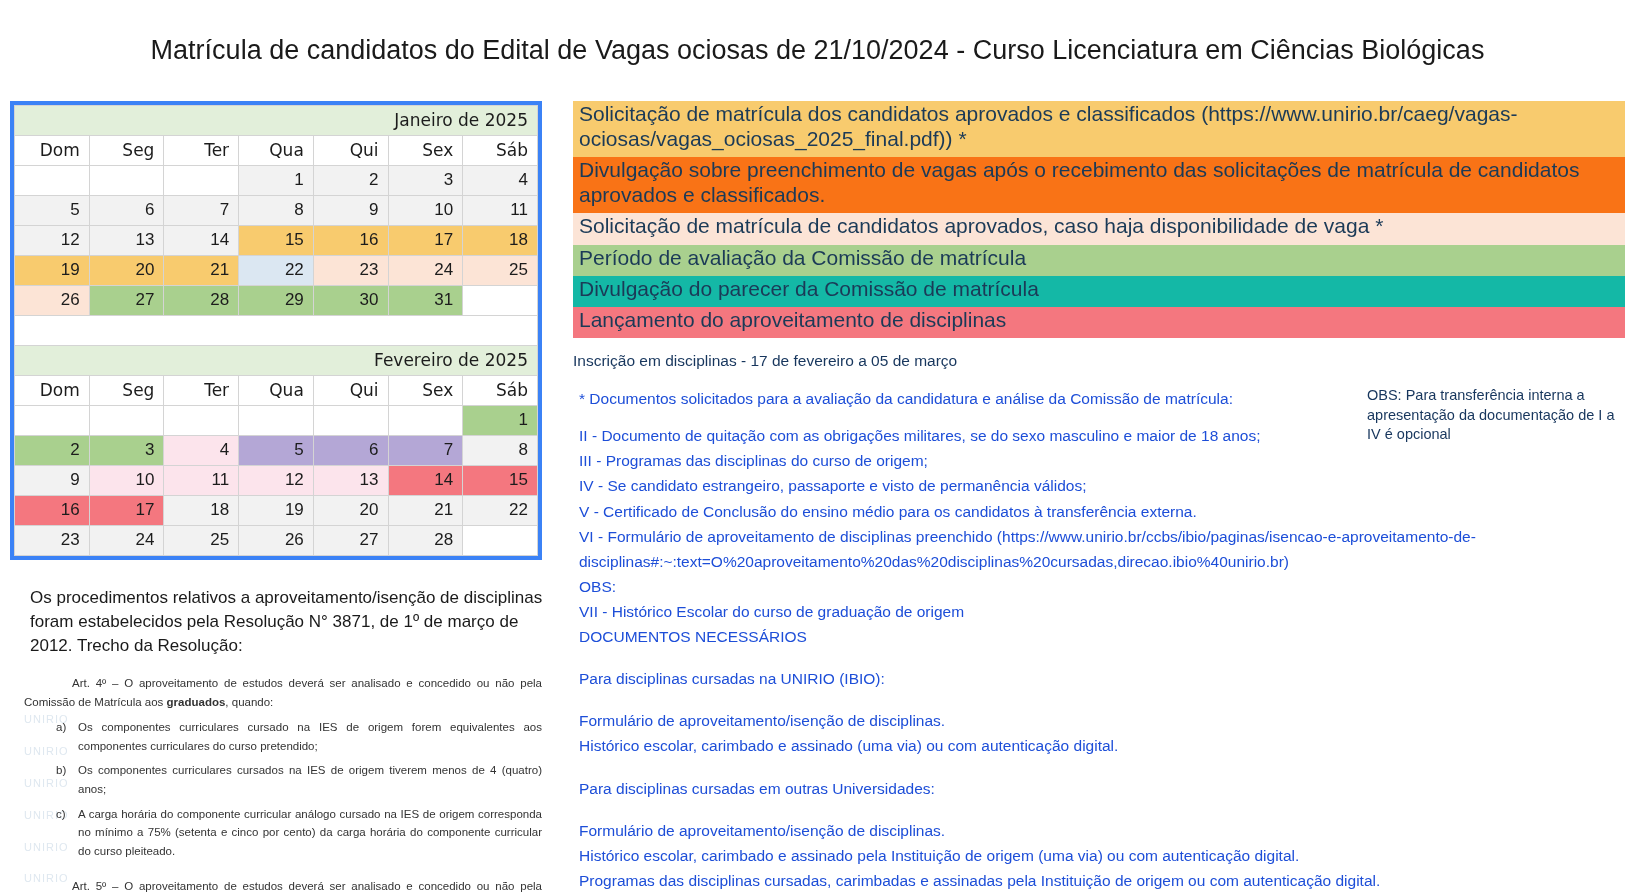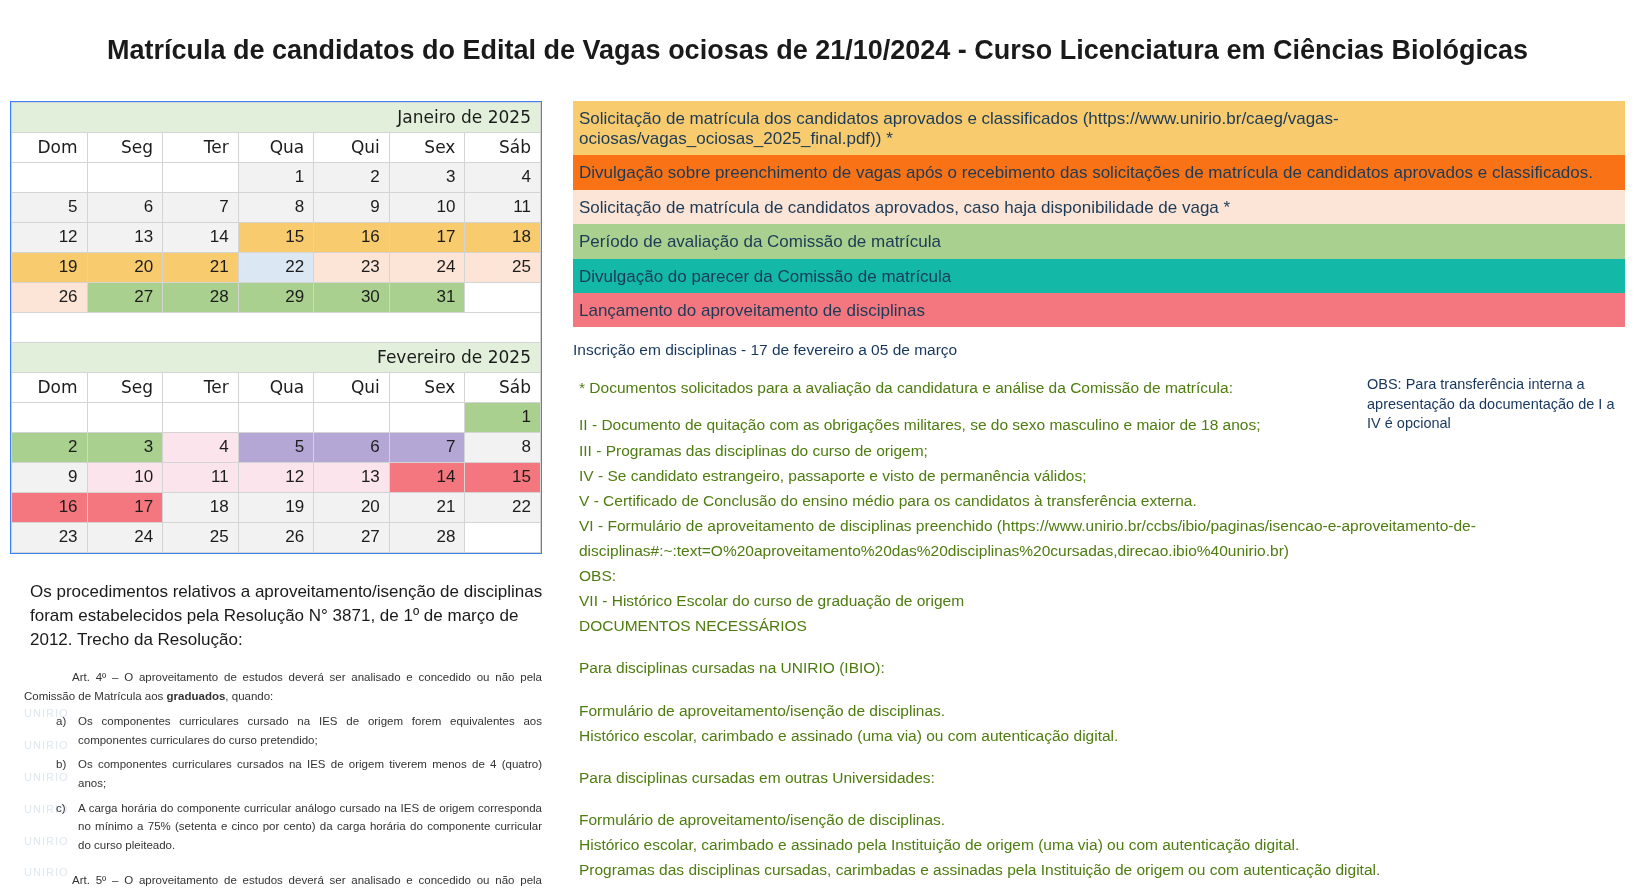--- a/index.html
+++ b/index.html
@@ -11,21 +11,21 @@
     width: 1635px;
     height: 894px;
     font-family: "Liberation Sans", sans-serif;
     color: #1a1a1a;
     overflow: hidden;
     position: relative;
   }
   .page-title {
     text-align: center;
     font-size: 27px;
-    font-weight: 700;
+    font-weight: 400;
     line-height: 1.35;
     color: #1a1a1a;
     padding: 14px 90px 0 90px;
     box-sizing: border-box;
   }
   .columns {
     display: flex;
     align-items: flex-start;
     padding: 14px 10px 0 10px;
     box-sizing: border-box;
@@ -35,21 +35,21 @@
     flex: 0 0 545px;
   }
   .col-right {
     flex: 1 1 auto;
     padding-left: 18px;
     box-sizing: border-box;
   }
 
   
   .cal-box {
-    border: 1px solid #3b82f6;
+    border: 4px solid #3b82f6;
     box-sizing: border-box;
     width: 532px;
   }
   table.cal {
     border-collapse: collapse;
     width: 100%;
     table-layout: fixed;
   }
   table.cal td, table.cal th {
     border: 1px solid #d4d4d4;
@@ -144,35 +144,35 @@
     z-index: 1;
   }
   .resolution ol.abc li .mk {
     position: absolute;
     left: -22px;
   }
   .resolution b { font-weight: bold; }
 
   
   .legend-row {
-    font-size: 17px;
+    font-size: 21px;
     line-height: 1.2;
-    padding: 8px 6px 6px 6px;
+    padding: 0 6px 6px 6px;
     box-sizing: border-box;
     color: #1b3a57;
     min-height: 26px;
   }
   .right-note {
     font-size: 15.5px;
     color: #17365d;
     margin: 14px 0 16px 0;
   }
   .doc-line {
     font-size: 15.5px;
-    color: #4d7c0f;
+    color: #1d4ed8;
     line-height: 1.62;
     margin-left: 6px;
   }
   .doc-block {
     position: relative;
   }
   .obs-box {
     position: absolute;
     right: 8px;
     top: 0;

